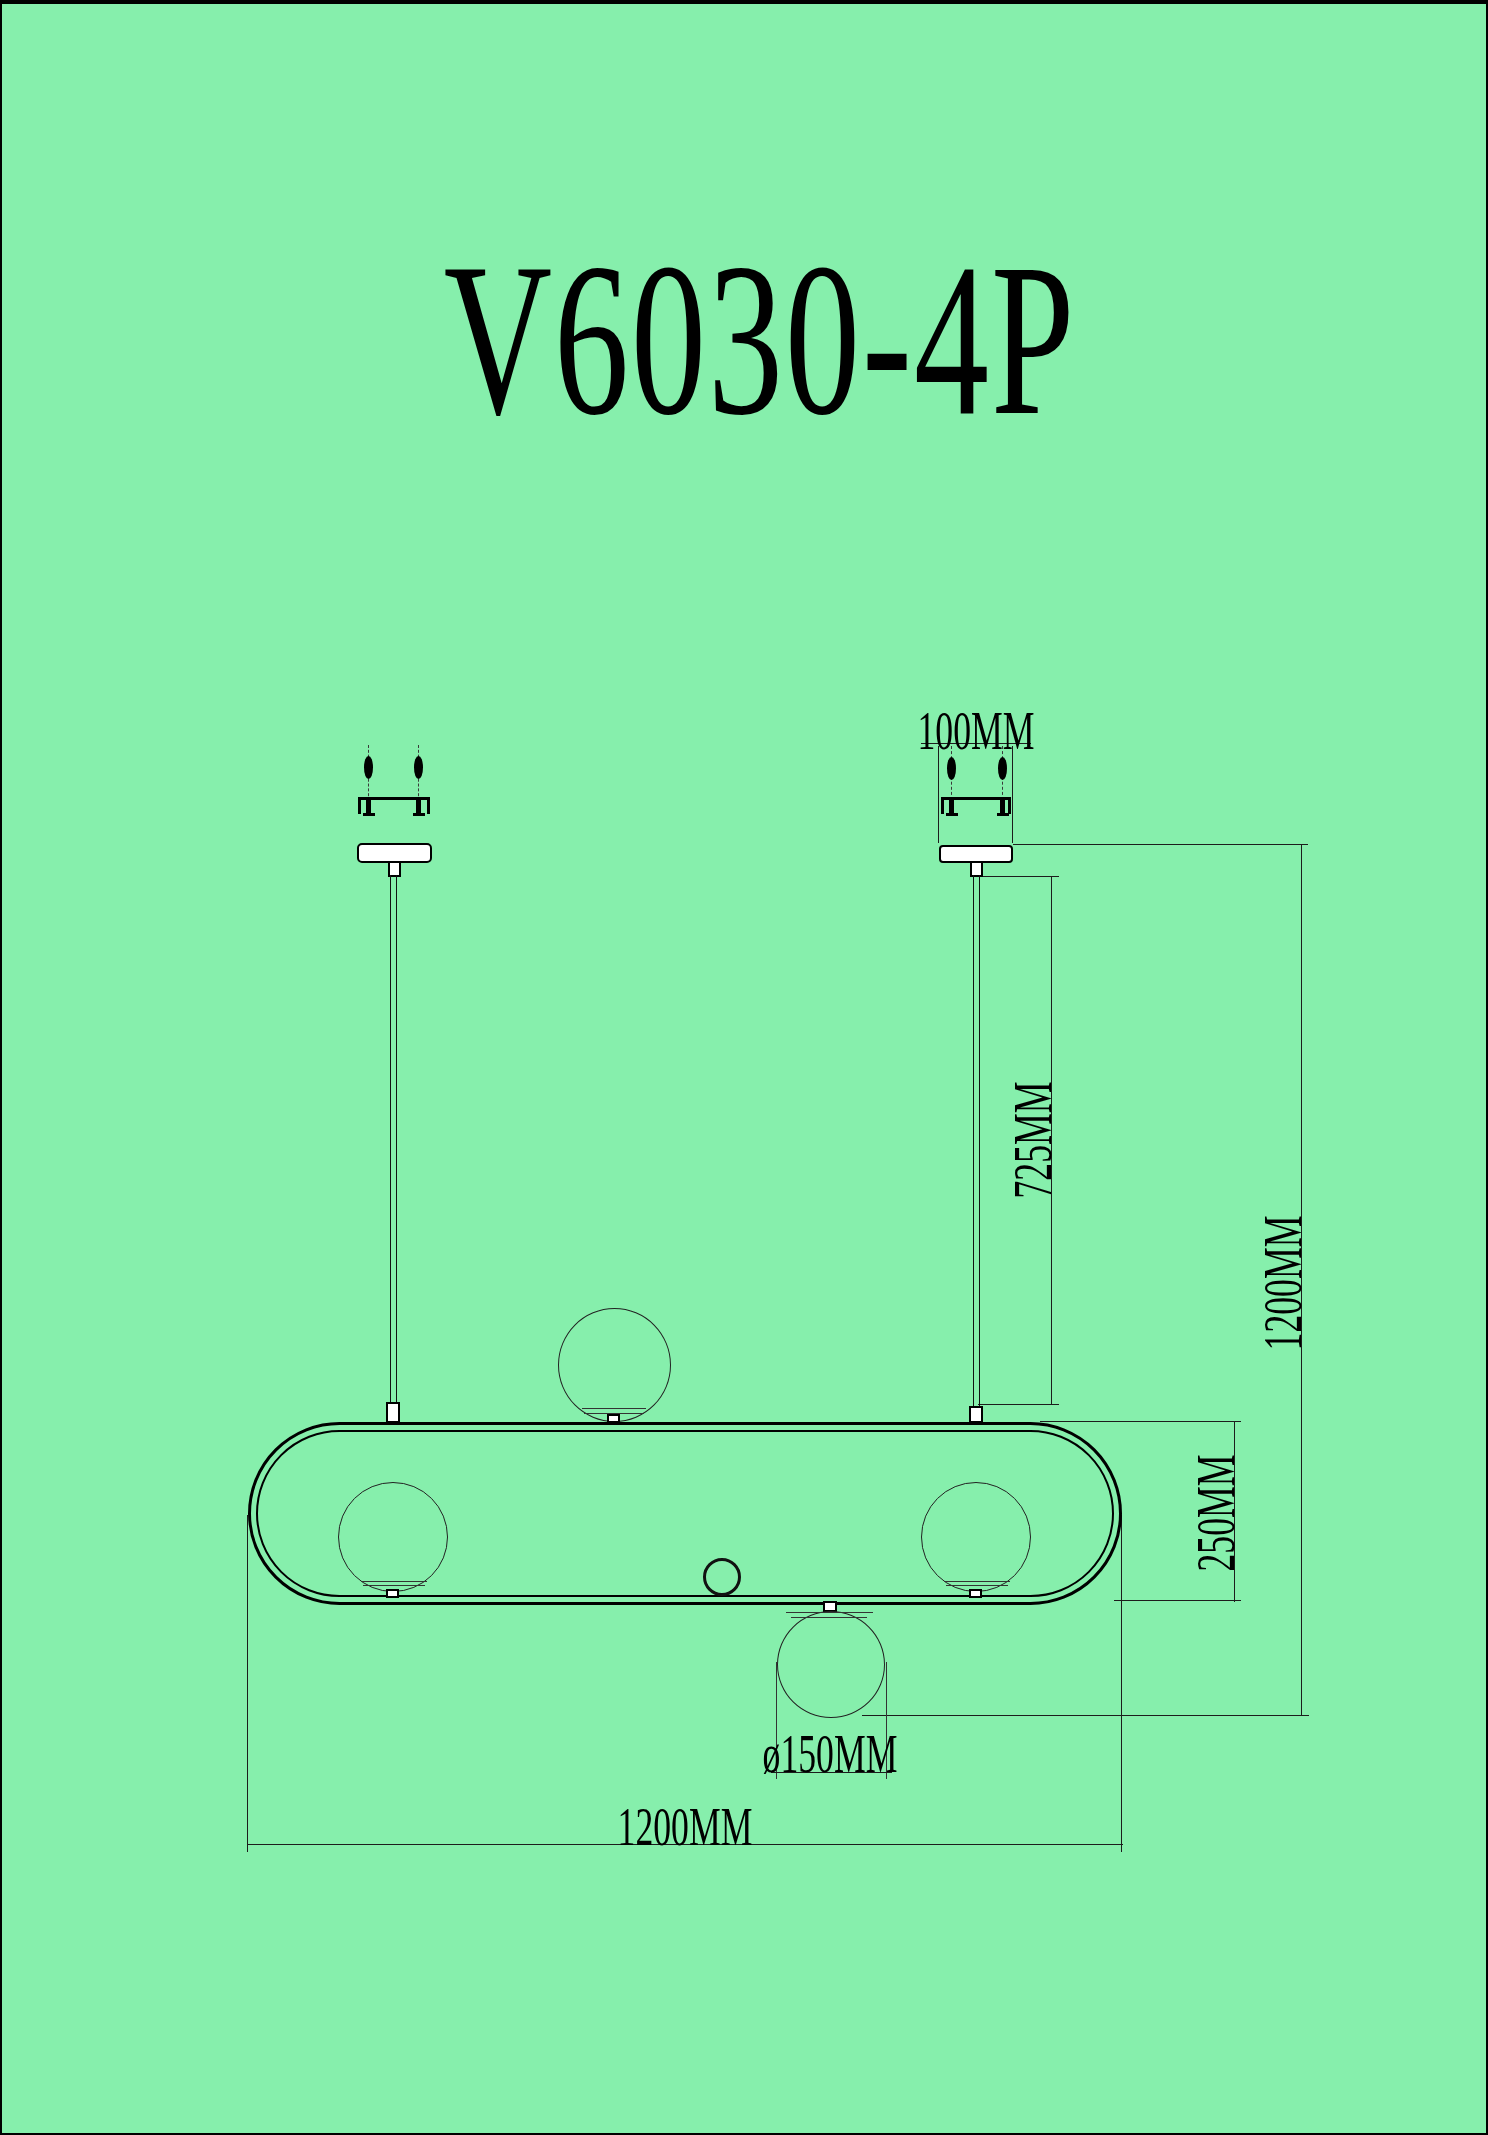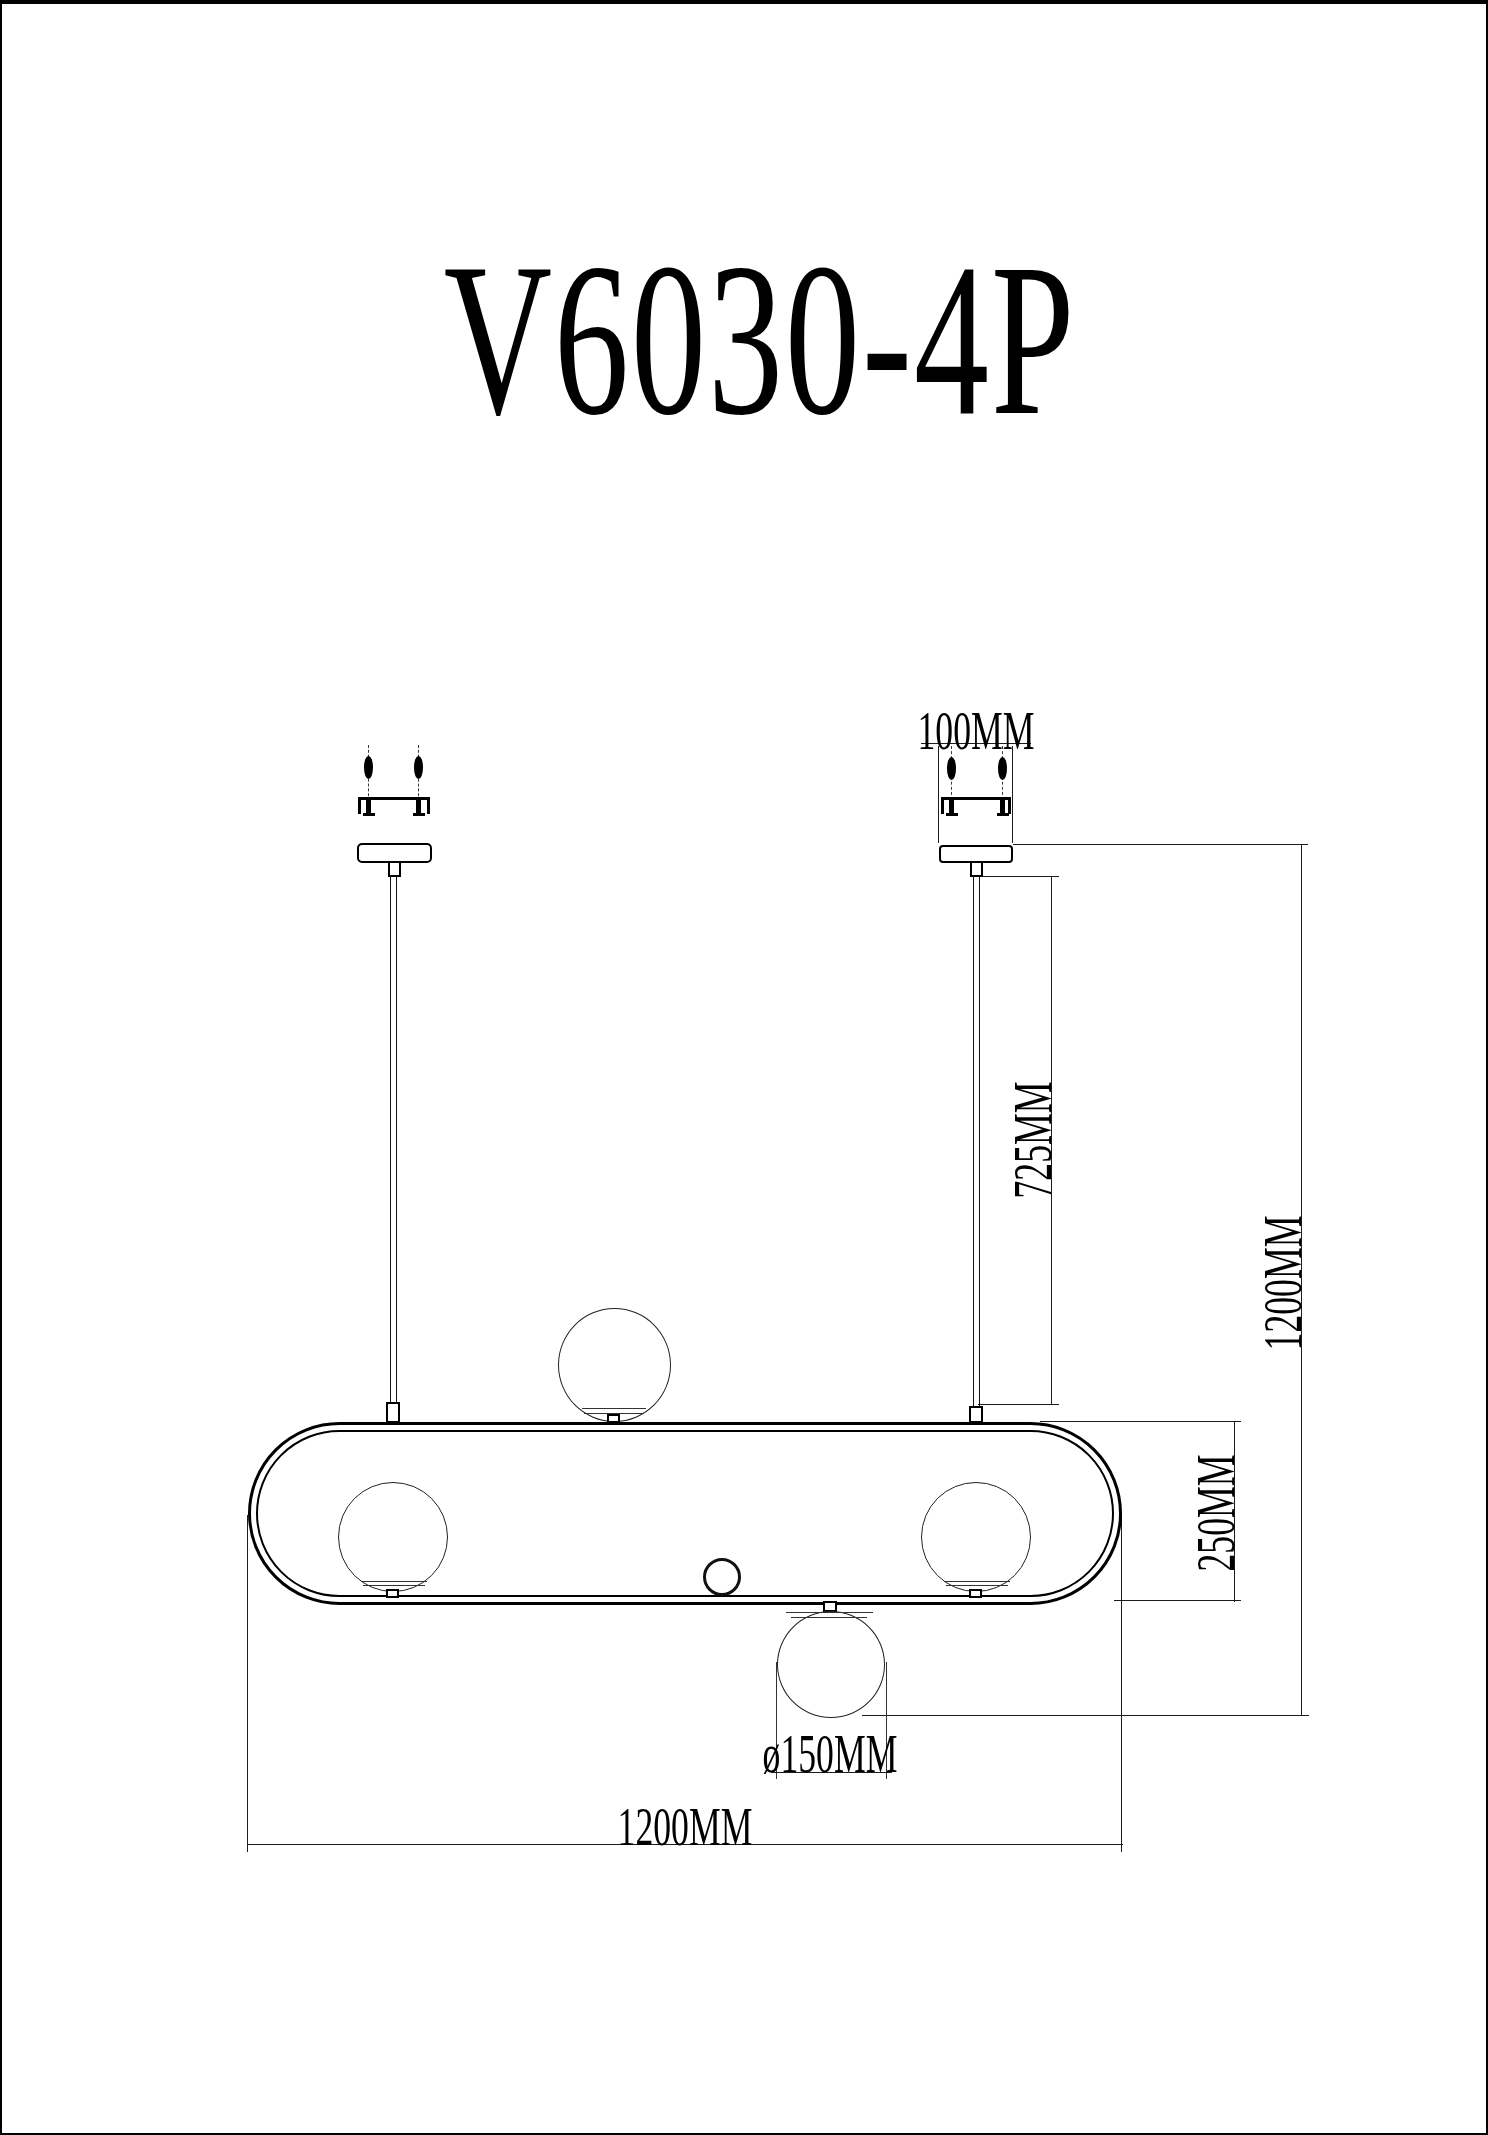--- a/index.html
+++ b/index.html
@@ -1,16 +1,16 @@
 <!DOCTYPE html>
 <html><head>
 <meta charset="utf-8">
 <style>
   html,body{margin:0;padding:0;background:#e8e8e8;}
-  #page{position:relative;width:1488px;height:2135px;background:#ffffff;overflow:hidden;
+  #page{position:relative;width:1488px;height:2135px;background:#86efac;overflow:hidden;
         font-family:"Liberation Serif",serif;color:#000;}
   .abs{position:absolute;}
   .hline{position:absolute;background:#1c1c1c;height:1.4px;}
   .vline{position:absolute;background:#1c1c1c;width:1.4px;}
   .thin{background:#333;}
   .dashv{position:absolute;width:0;border-left:1.3px dashed #3a3a3a;}
   .circle{position:absolute;border:1.4px solid #222;border-radius:50%;background:transparent;box-sizing:border-box;}
   .rect{position:absolute;border:2px solid #000;background:#fff;box-sizing:border-box;}
   .fill{position:absolute;background:#000;}
   .dimtext{position:absolute;width:0;height:0;font-size:42px;color:#000;}

